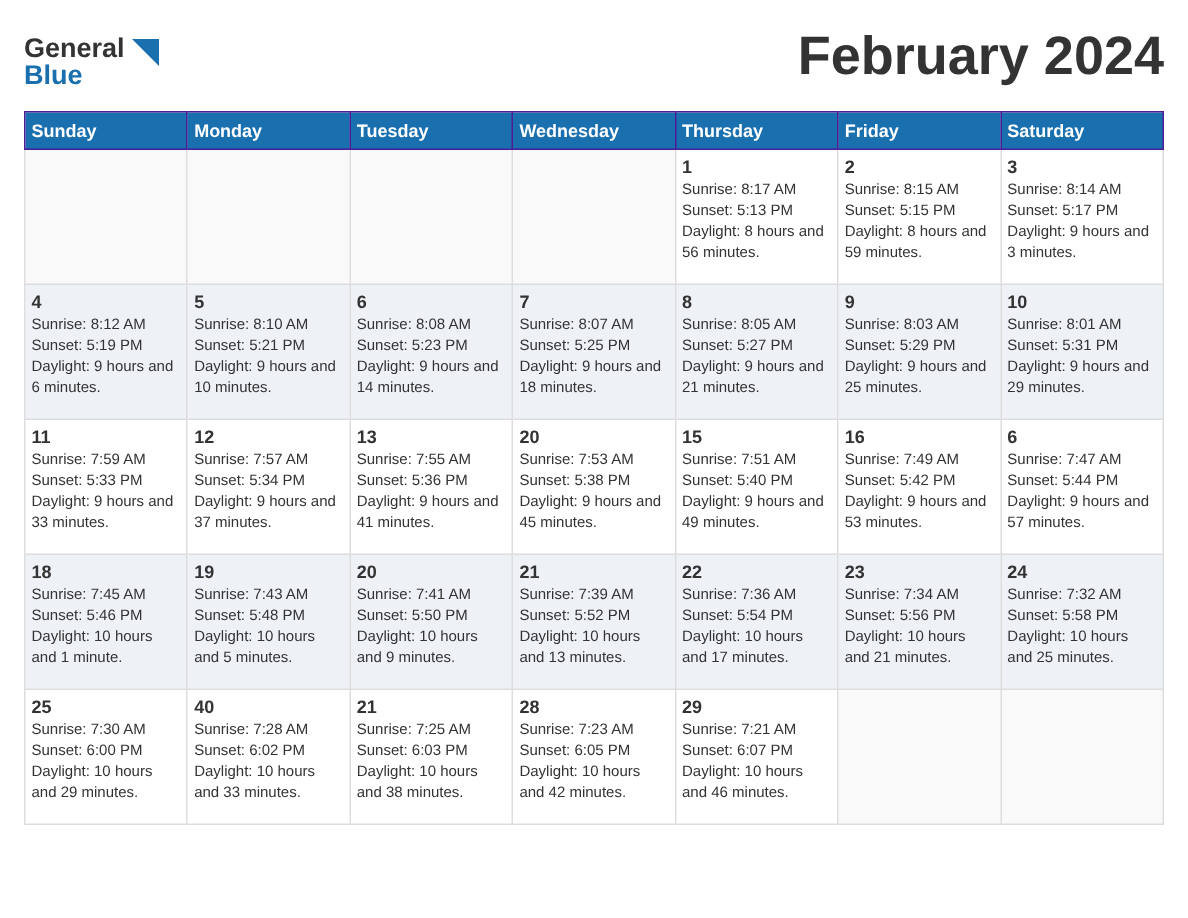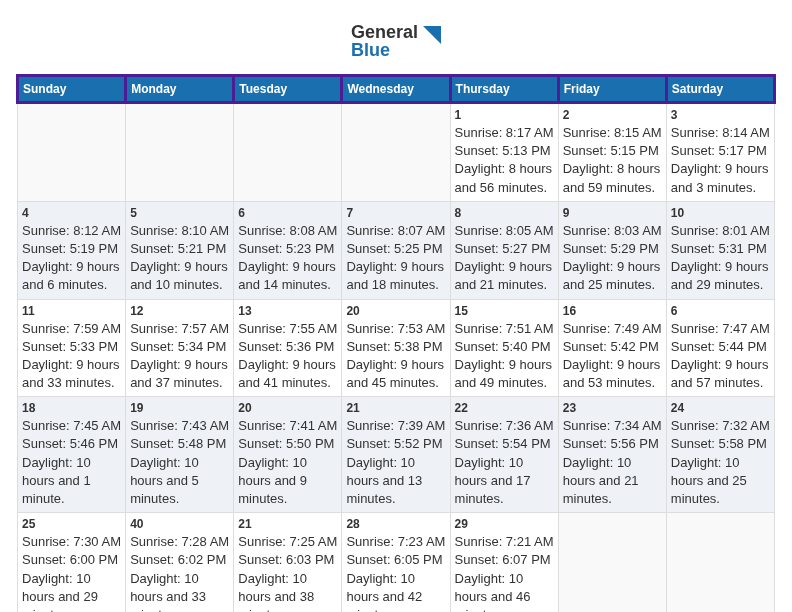--- a/index.html
+++ b/index.html
@@ -5,21 +5,21 @@
     * { box-sizing: border-box; margin: 0; padding: 0; }
     body {
       font-family: Arial, sans-serif;
       background: #fff;
       width: 792px;
       min-height: 612px;
       padding: 16px;
     }
     .header-section {
       display: flex;
-      justify-content: center;
+      justify-content: space-between;
       align-items: flex-start;
       margin-bottom: 8px;
     }
     .logo {
       display: flex;
       flex-direction: column;
       align-items: flex-start;
     }
     .title-block {
       text-align: right;
@@ -38,56 +38,57 @@
       border-collapse: collapse;
       table-layout: fixed;
     }
     th {
       background-color: #1a6faf;
       color: #fff;
       font-size: 12px;
       font-weight: bold;
       padding: 5px 4px;
       text-align: left;
-      border: 3px solid #4c1d95;
+      border: 1px solid #4c1d95;
     }
     td {
       border: 1px solid #ddd;
       vertical-align: top;
       padding: 4px 4px;
       font-size: 10px;
       color: #333;
       height: 90px;
       background: #fff;
     }
     td.empty { background: #f9f9f9; }
     .day-num {
       font-weight: bold;
       font-size: 12px;
       margin-bottom: 2px;
     }
     .day-info {
-      font-size: 13px;
+      font-size: 10px;
       line-height: 1.4;
       color: #333;
     }
     .row-alt td { background: #eef2f7; }
   </style>
 </head>
 <body>
 
 <div class="header-section">
   <div class="logo">
     <svg width="90" height="50">
       <text x="0" y="22" font-size="18" font-weight="bold" fill="#333" font-family="Arial">General</text>
       <text x="0" y="40" font-size="18" font-weight="bold" fill="#1a6faf" font-family="Arial">Blue</text>
       <polygon points="72,10 90,10 90,28" fill="#1a6faf"></polygon>
     </svg>
   </div>
   <div class="title-block">
+    <div class="month-title">February 2024</div>
   </div>
 </div>
 
 <table>
   <thead>
     <tr id="header-row">
         <th>Sunday</th>
         <th>Monday</th>
         <th>Tuesday</th>
         <th>Wednesday</th>

